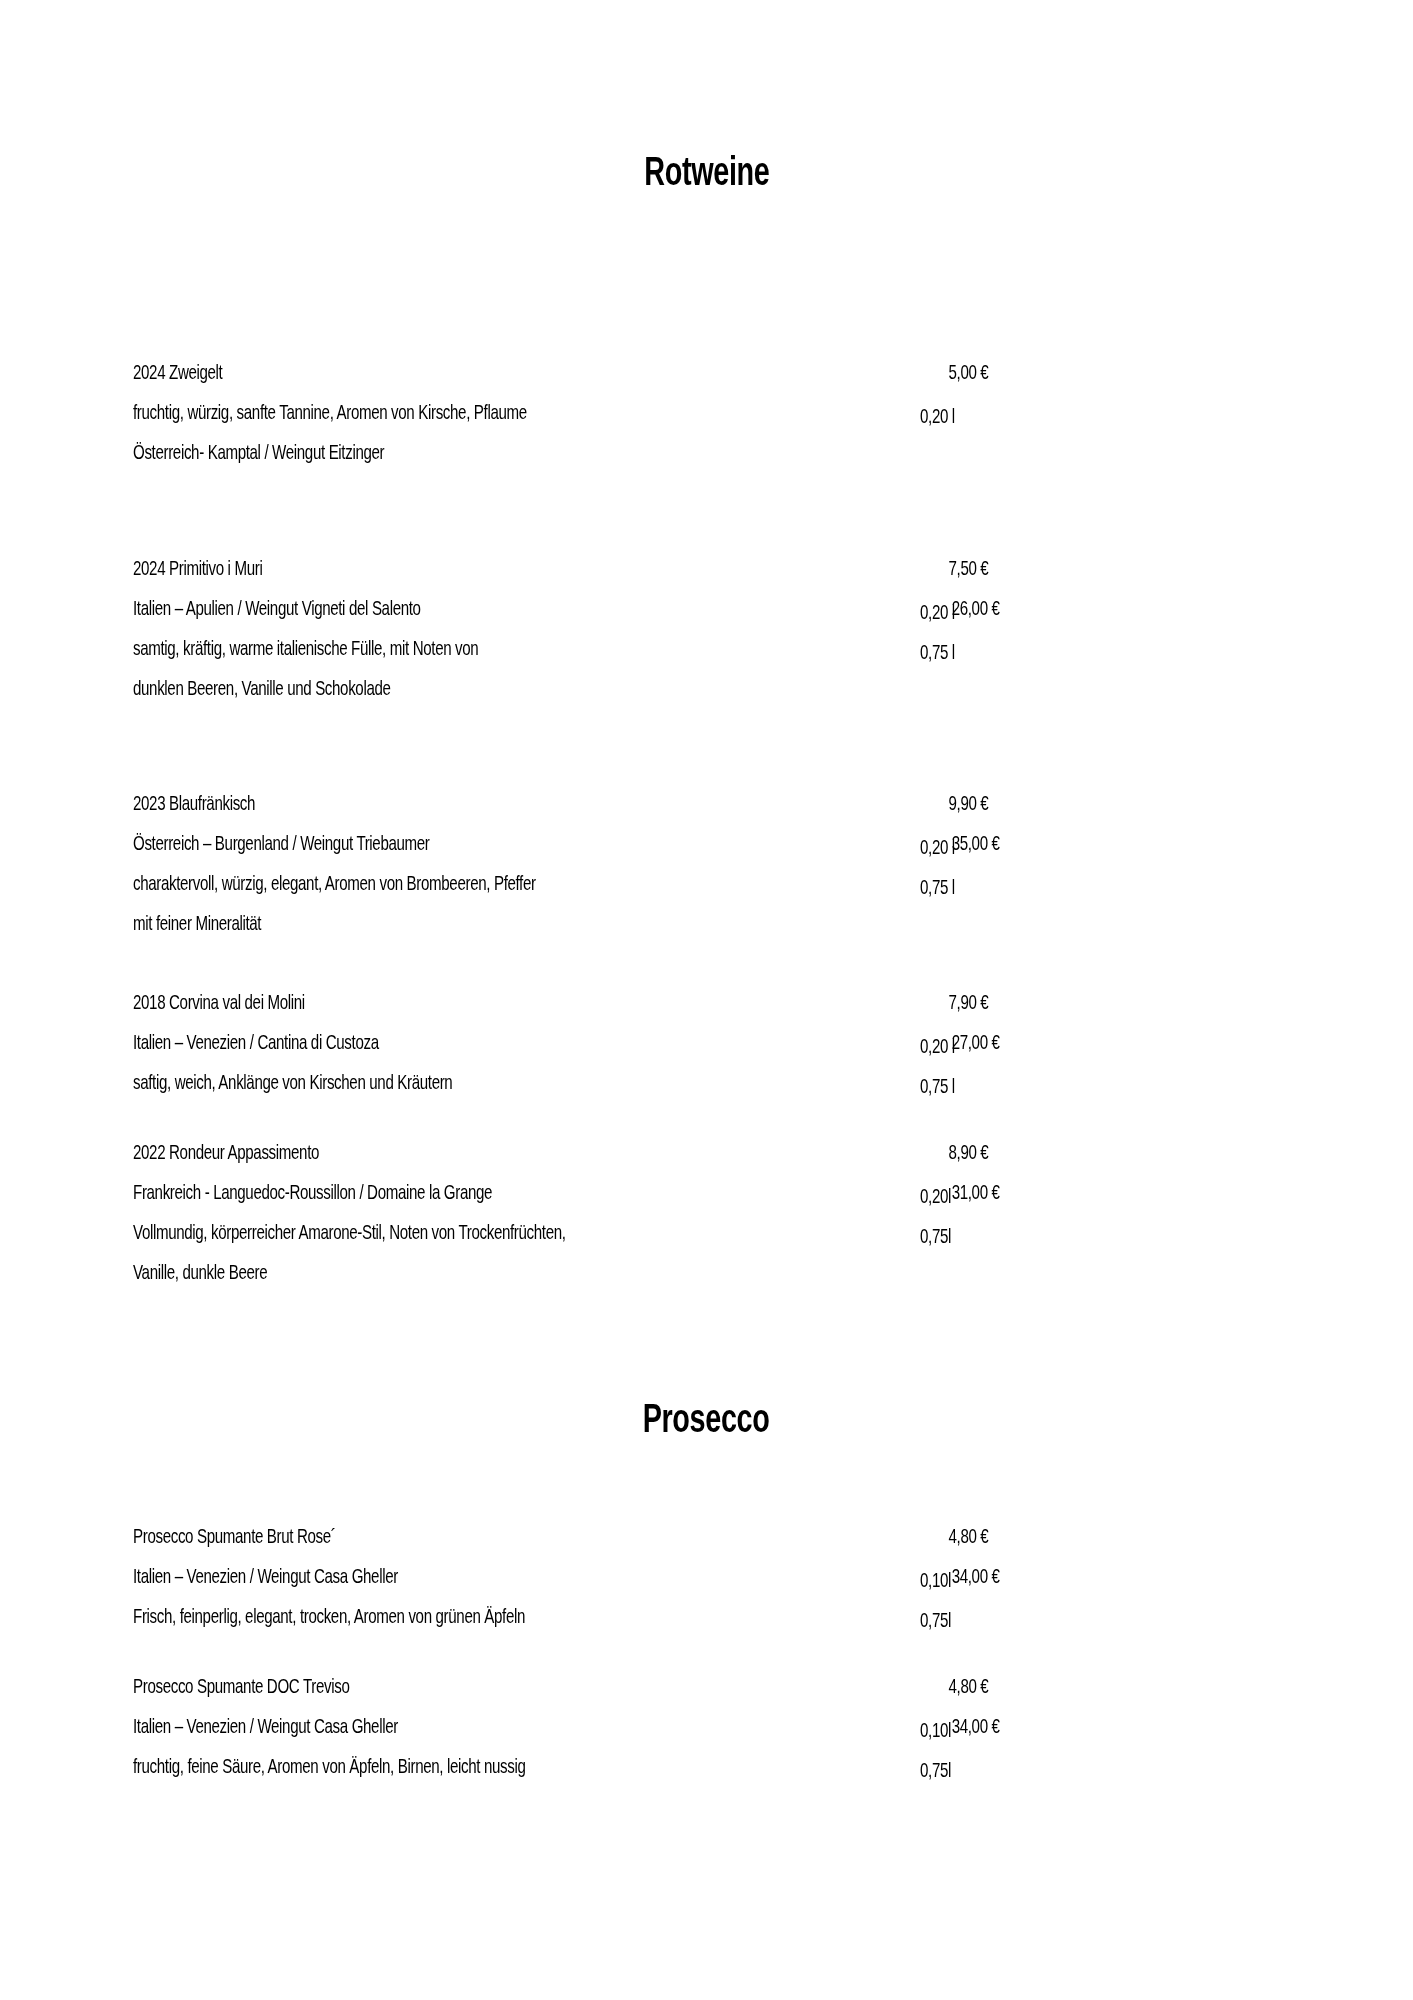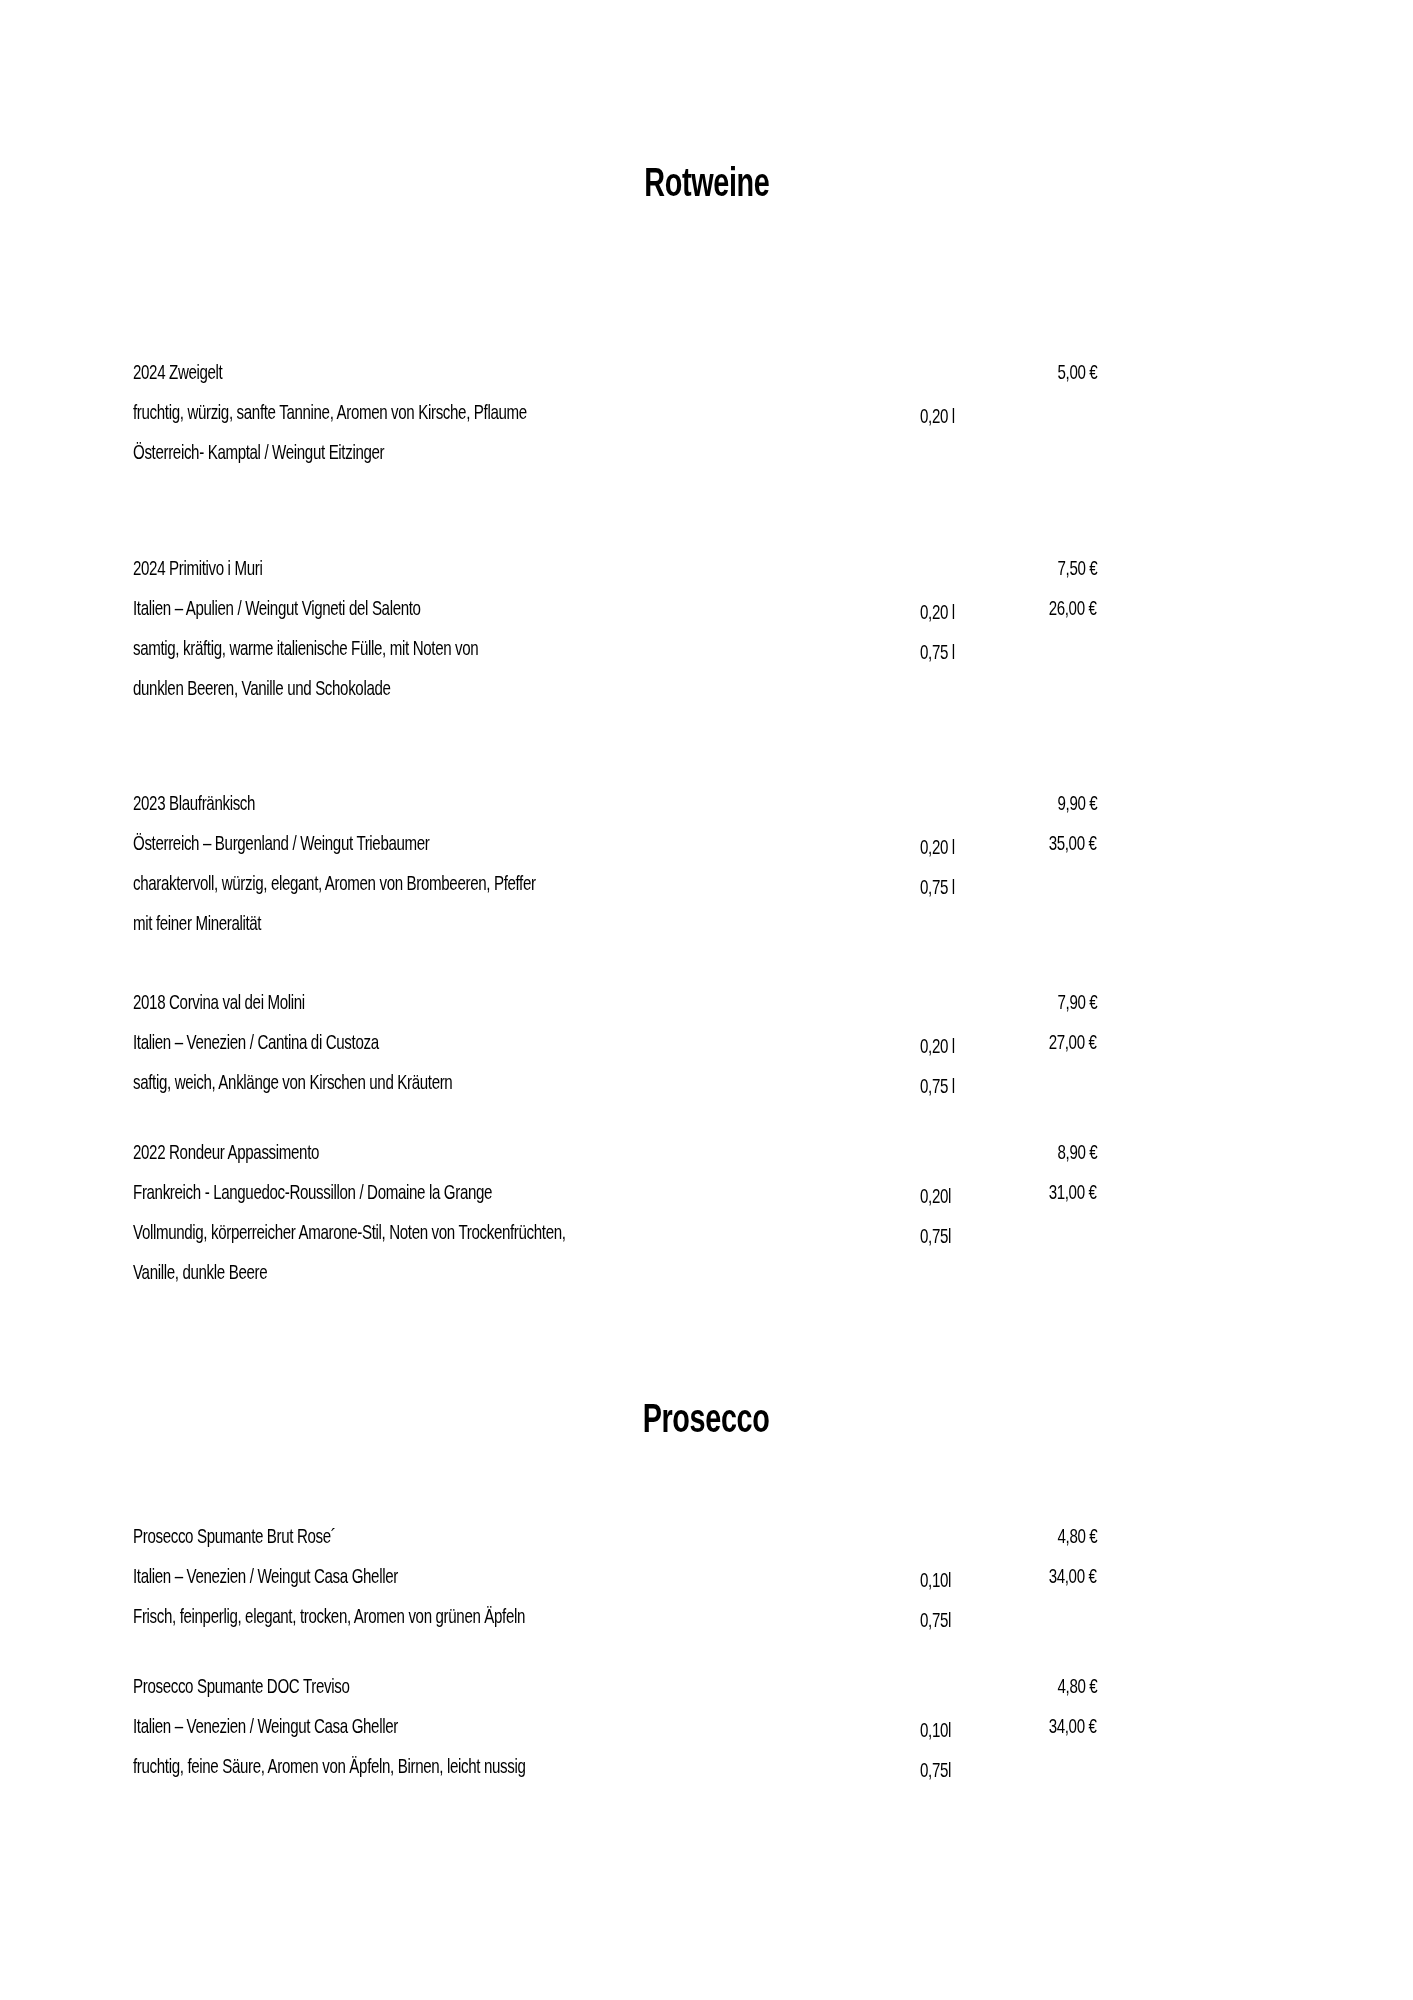--- a/index.html
+++ b/index.html
@@ -64,29 +64,28 @@
     line-height: 40px;
     margin-top: 44px;
   }
   .col-price {
     position: absolute;
     left: 800px;
     width: 164px;
     top: 0;
     height: 40px;
     line-height: 40px;
-    text-align: right;
   }
 </style>
 </head>
 <body>
 
 <div class="page">
 
-  <div class="section-title" style="top:159px">
+  <div class="section-title" style="top:148px">
     <span class="t t-c">Rotweine</span>
   </div>
 
   <div class="entry" style="top:352px">
     <div class="line">
       <span class="left-text"><span class="t">2024 Zweigelt</span></span>
       <span class="col-size"><span class="t">0,20 l</span></span>
       <span class="col-price"><span class="t t-r">5,00 €</span></span>
     </div>
     <div class="line">

